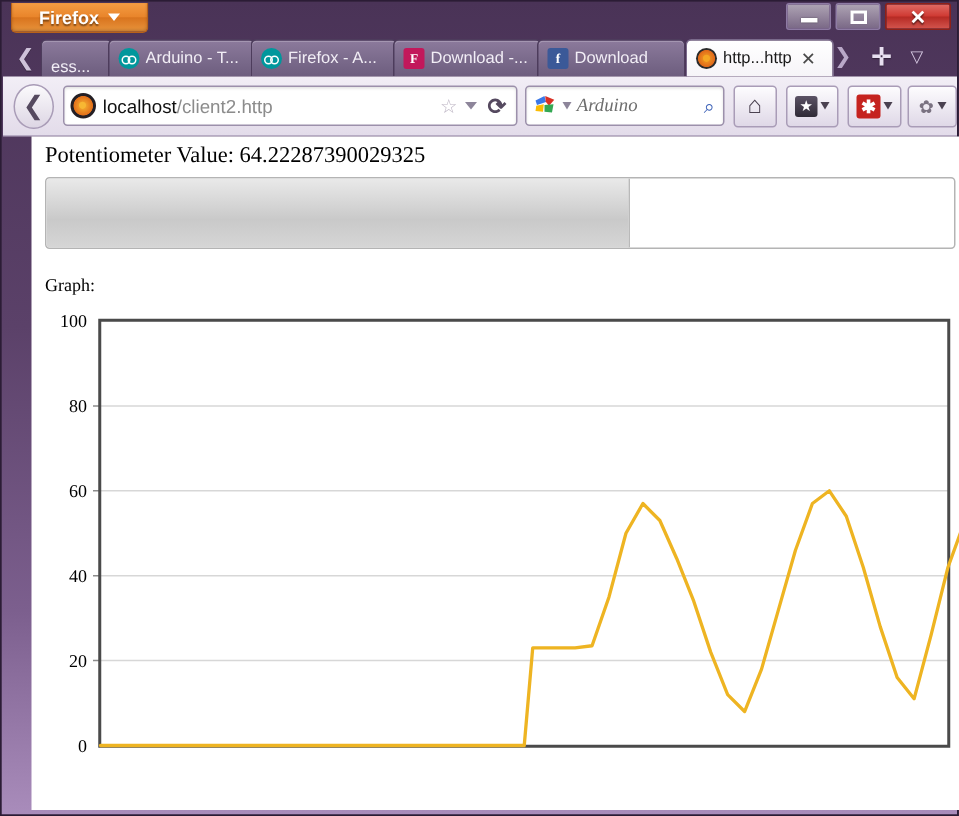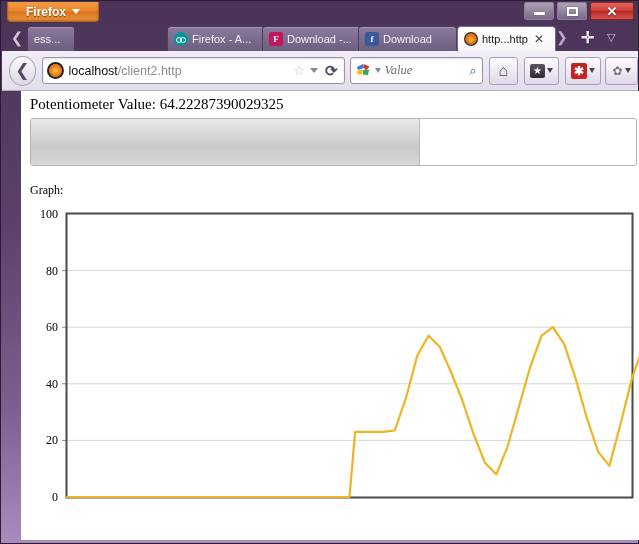--- a/index.html
+++ b/index.html
@@ -193,24 +193,28 @@
       <span class="max-glyph"></span>
     </div>
     <div class="wbtn" id="btn-close">
       <span>✕</span>
     </div>
   </div>
 
   <div id="tabstrip">
     <div id="tab-scroll-left">❮</div>
 
-    <div class="tab" style="left:26px; width:48px;">
+    <div class="tab" style="left:26px; width:48px;align-items:flex-end;">
       <span class="tab-label">ess...</span>
     </div>
 
+    <div class="tab" style="left:71px; width:98px;">
+      <span class="favicon fav-arduino"></span>
+      <span class="tab-label">Arduino - T...</span>
+    </div>
 
     <div class="tab" style="left:166px; width:98px;">
       <span class="favicon fav-arduino"></span>
       <span class="tab-label">Firefox - A...</span>
     </div>
 
     <div class="tab" style="left:261px; width:99px;">
       <span class="favicon fav-download">F</span>
       <span class="tab-label">Download -...</span>
     </div>
@@ -247,21 +251,21 @@
     <div id="searchbar">
       <span id="google-icon">
         <svg width="15" height="15" viewBox="0 0 15 15">
           <path d="M1 4 L7 1 L8 5 L2 7 Z" fill="#3b78e7"></path>
           <path d="M7.5 1 L13.5 3.5 L10 7.5 L7.8 4.8 Z" fill="#d93025"></path>
           <path d="M1.5 7.5 L6.5 6.5 L6 11.5 L1 11 Z" fill="#fbbc04"></path>
           <path d="M7 7 L13 6.5 L12 12 L7 11.5 Z" fill="#34a853"></path>
         </svg>
       </span>
       <span id="search-dropmarker"></span>
-      <span id="search-placeholder">Value</span>
+      <span id="search-placeholder">Arduino</span>
       <span id="search-go-icon">⌕</span>
     </div>
 
     <div class="tbtn" id="home-button">
       <span style="font-size:16px;">⌂</span>
     </div>
     <div class="tbtn" id="bookmarks-button">
       <span class="bm-square">★</span>
       <span class="mini-caret"></span>
     </div>

